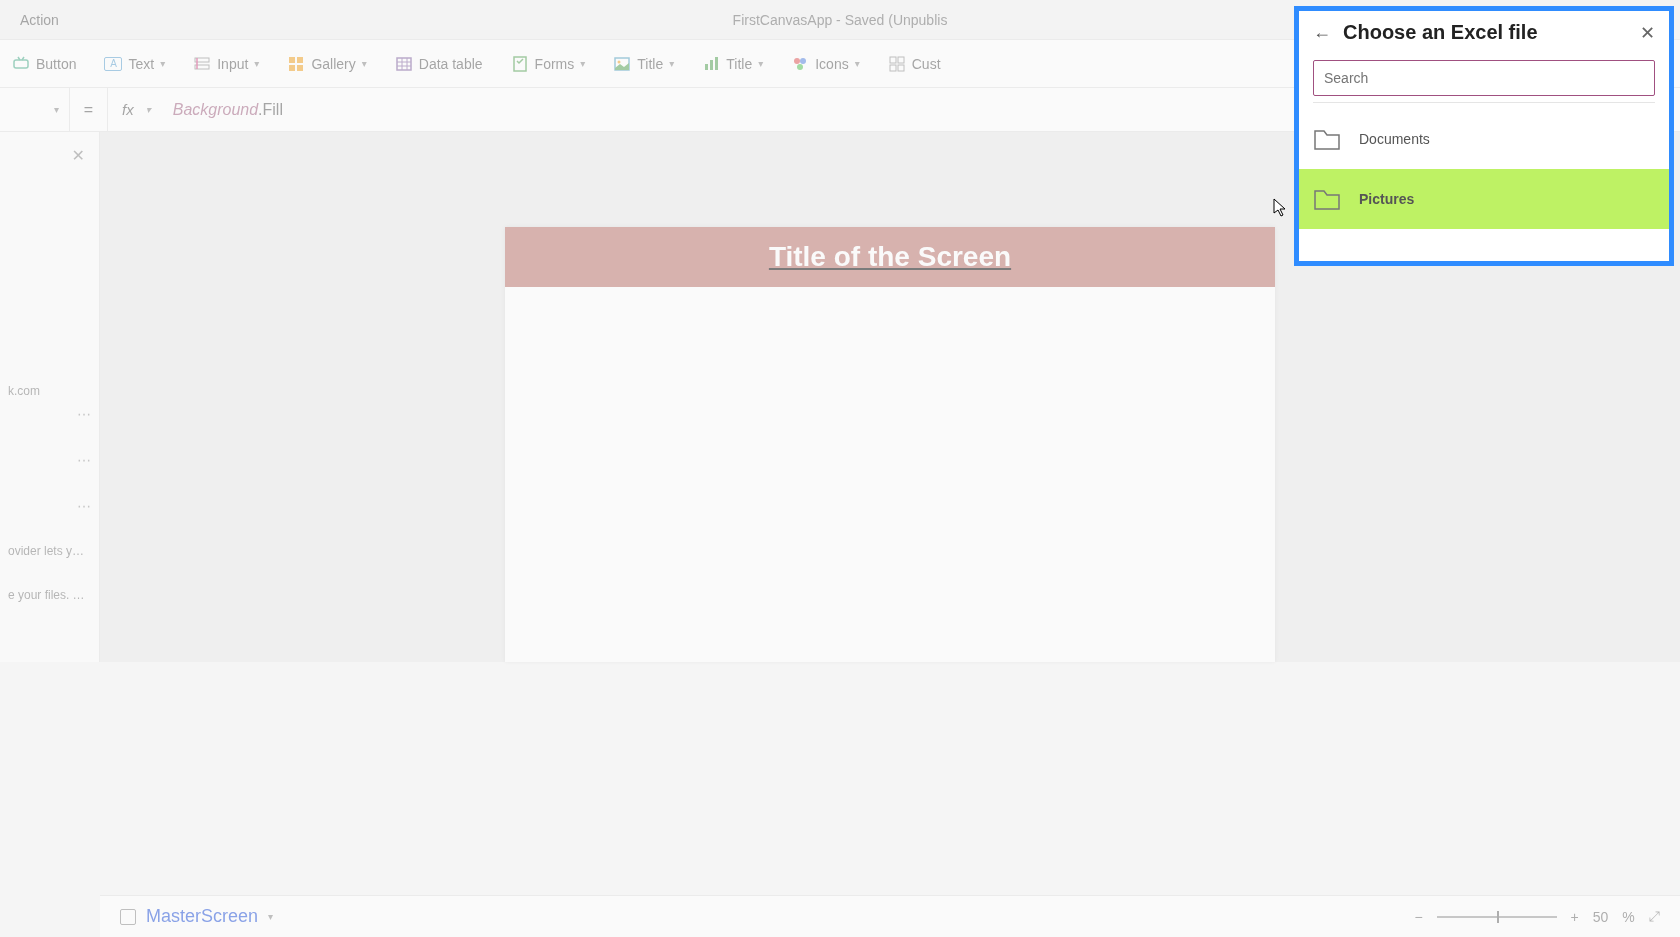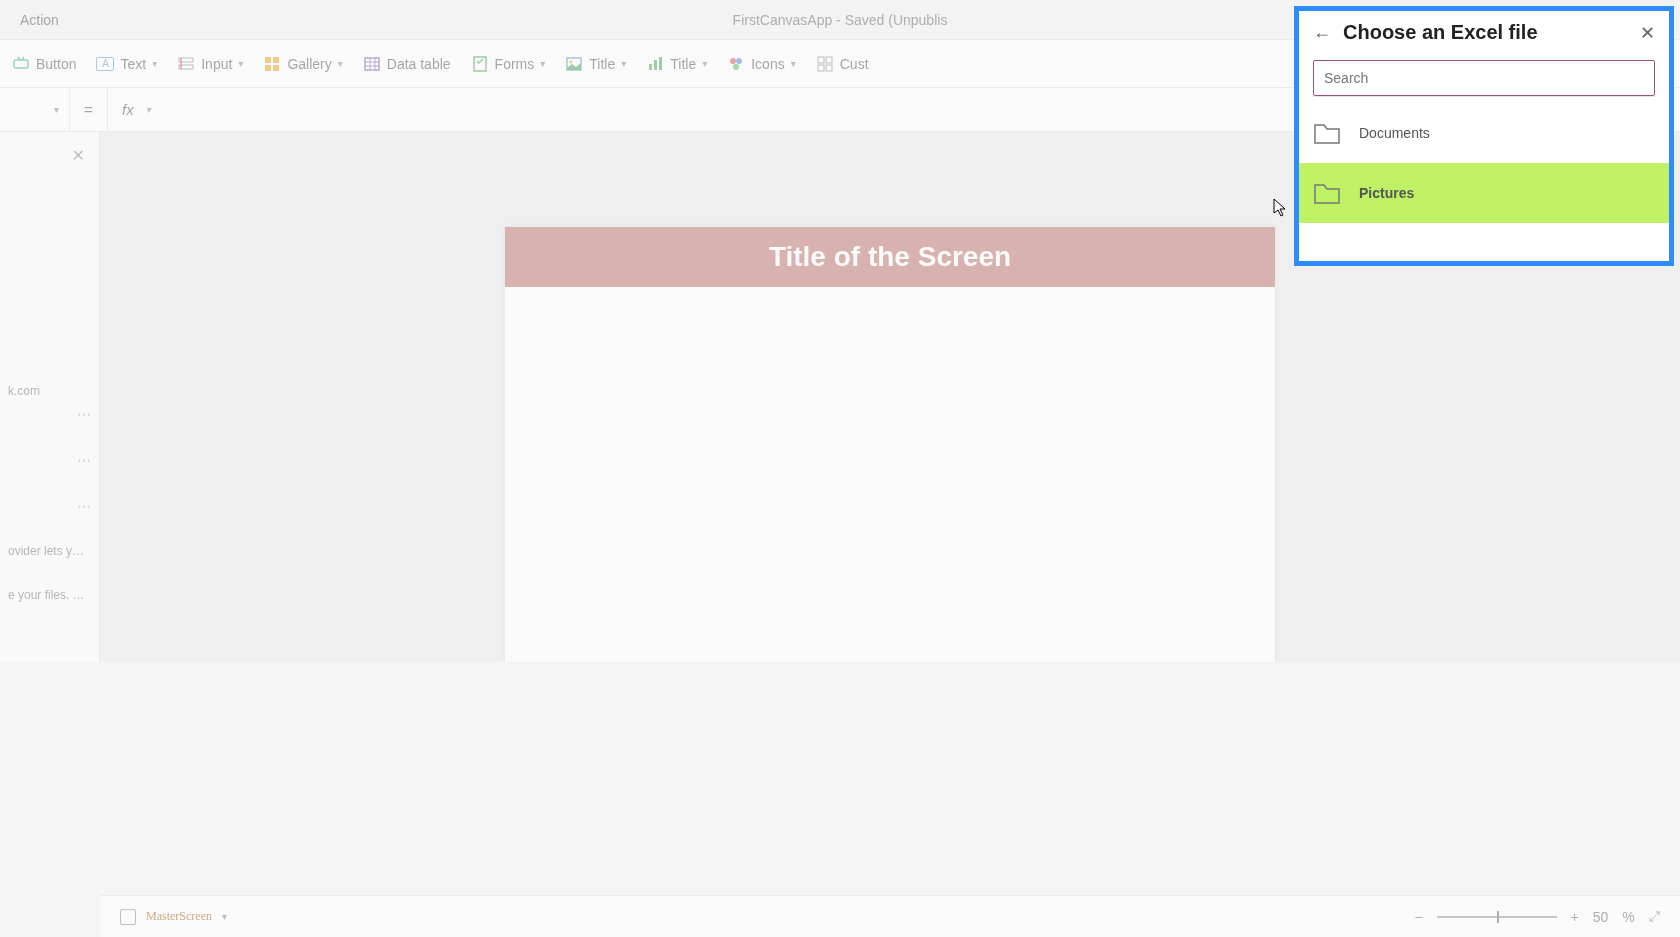--- a/index.html
+++ b/index.html
@@ -45,21 +45,21 @@
       color: #666;
     }
     
     
     .ribbon {
       height: 48px;
       background: #fff;
       display: flex;
       align-items: center;
       padding: 0 12px;
-      gap: 20px;
+      gap: 28px;
       border-bottom: 1px solid #e0e0e0;
     }
     .ribbon-item {
       display: flex;
       align-items: center;
       gap: 6px;
       font-size: 14px;
       color: #555;
       cursor: pointer;
     }
@@ -157,20 +157,21 @@
       margin-top: 8px;
     }
     
     
     .canvas-area {
       flex: 1;
       background: #e8e8e8;
       display: flex;
       flex-direction: column;
       position: relative;
+      text-decoration: underline;
     }
     .canvas-content {
       flex: 1;
       display: flex;
       justify-content: center;
       padding-top: 95px;
     }
     .screen-preview {
       width: 770px;
       height: 435px;
@@ -202,23 +203,22 @@
       left: 100px;
       right: 0;
     }
     .status-checkbox {
       width: 16px;
       height: 16px;
       border: 1.5px solid #888;
       border-radius: 2px;
     }
     .status-label {
-      font-size: 12px;
-      color: #a16207;
-      font-family: Liberation Serif, serif;
+      font-size: 18px;
+      color: #1d4ed8;
     }
     .status-spacer { flex: 1; }
     .zoom-controls {
       display: flex;
       align-items: center;
       gap: 14px;
       color: #666;
       font-size: 14px;
     }
     .zoom-slider {
@@ -267,21 +267,21 @@
       font-weight: 600;
       color: #222;
       flex: 1;
     }
     .right-panel-close {
       font-size: 18px;
       color: #666;
       cursor: pointer;
     }
     .search-box {
-      margin: 6px 14px 0;
+      margin: 6px 14px 6px;
       padding: 9px 10px;
       border: 1px solid #a05080;
       border-radius: 2px;
       font-size: 14px;
       color: #999;
       outline: none;
     }
     .divider-line {
       height: 1px;
       background: #e5e5e5;
@@ -449,20 +449,23 @@
   </div>
 
   <div class="formula-bar">
     <div class="formula-dropdown">
       <span class="chevron">▾</span>
     </div>
     <div class="formula-equals">=</div>
     <div class="formula-fx">
       <span>fx</span>
       <span class="chevron">▾</span>
+    </div>
+    <div class="formula-input">
+      <span class="formula-bg">Background</span><span class="formula-fill">.Fill</span>
     </div>
   </div>
 
   <div class="main-area">
     <div class="left-panel">
       <span class="close-x">✕</span>
       <div style="height:200px;"></div>
       <div class="item">k.com</div>
       <div class="dots">⋯</div>
       <div class="dots" style="margin-top:30px;">⋯</div>

